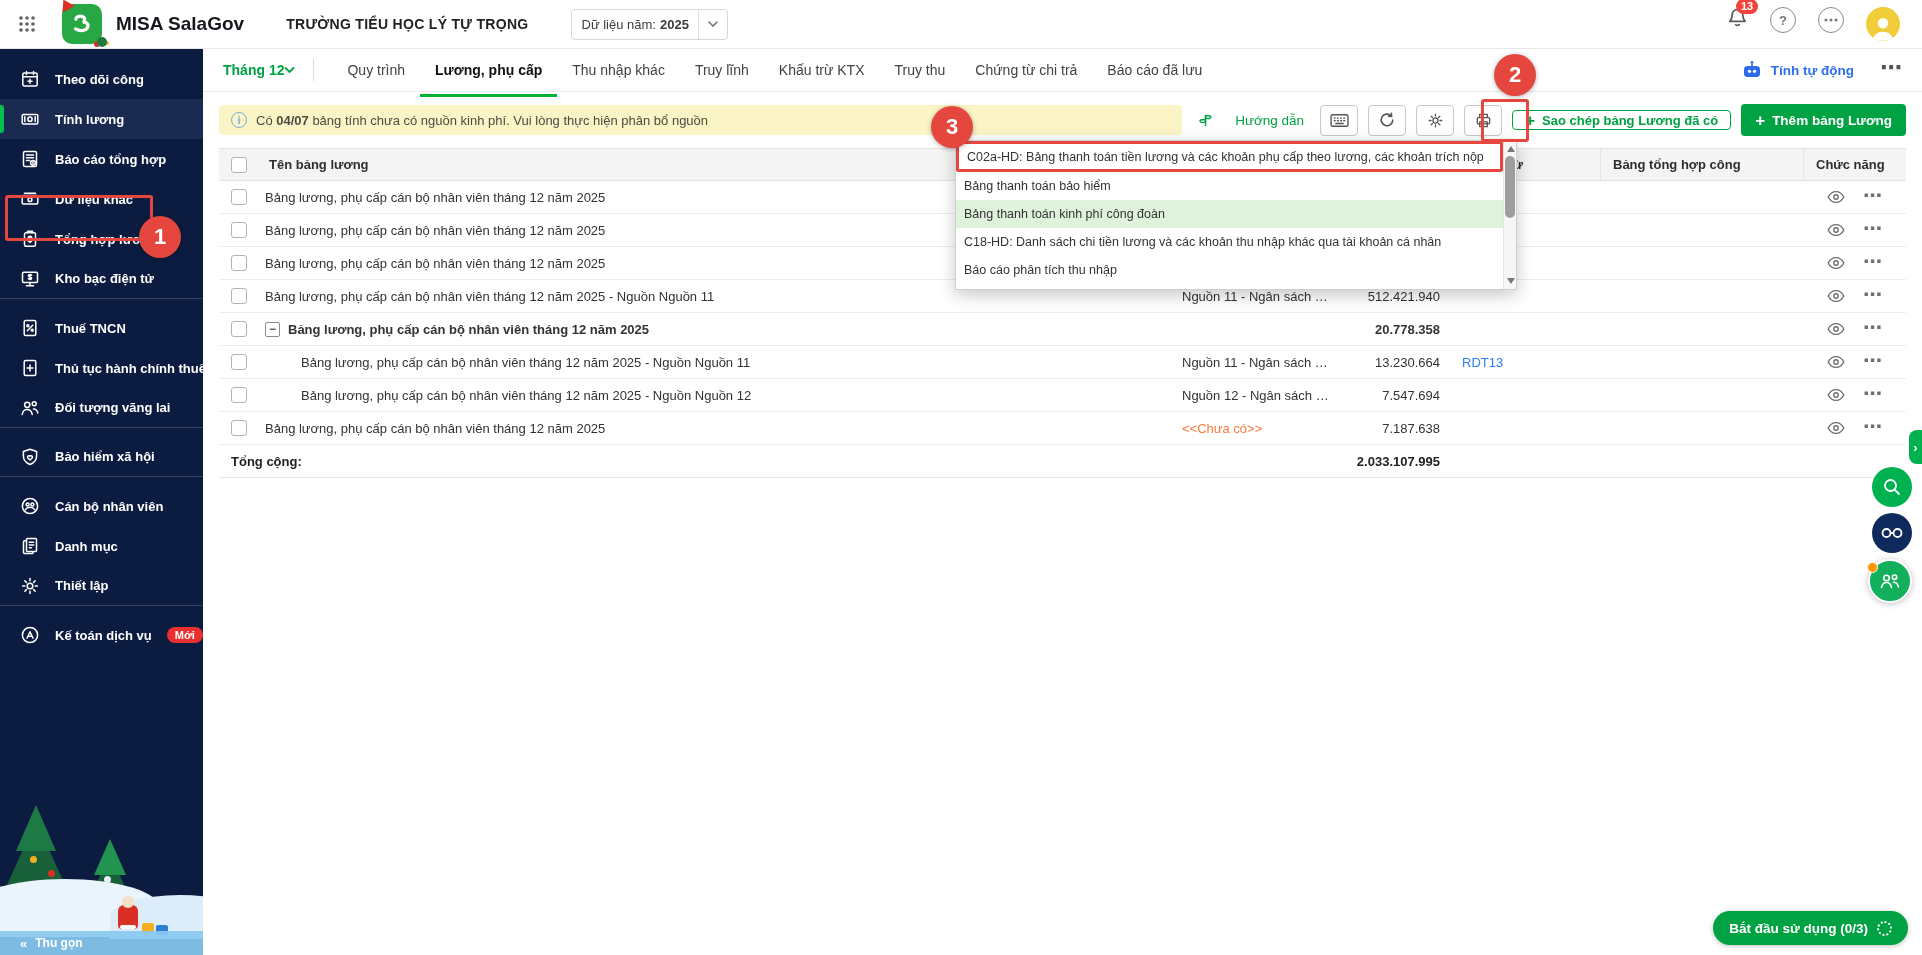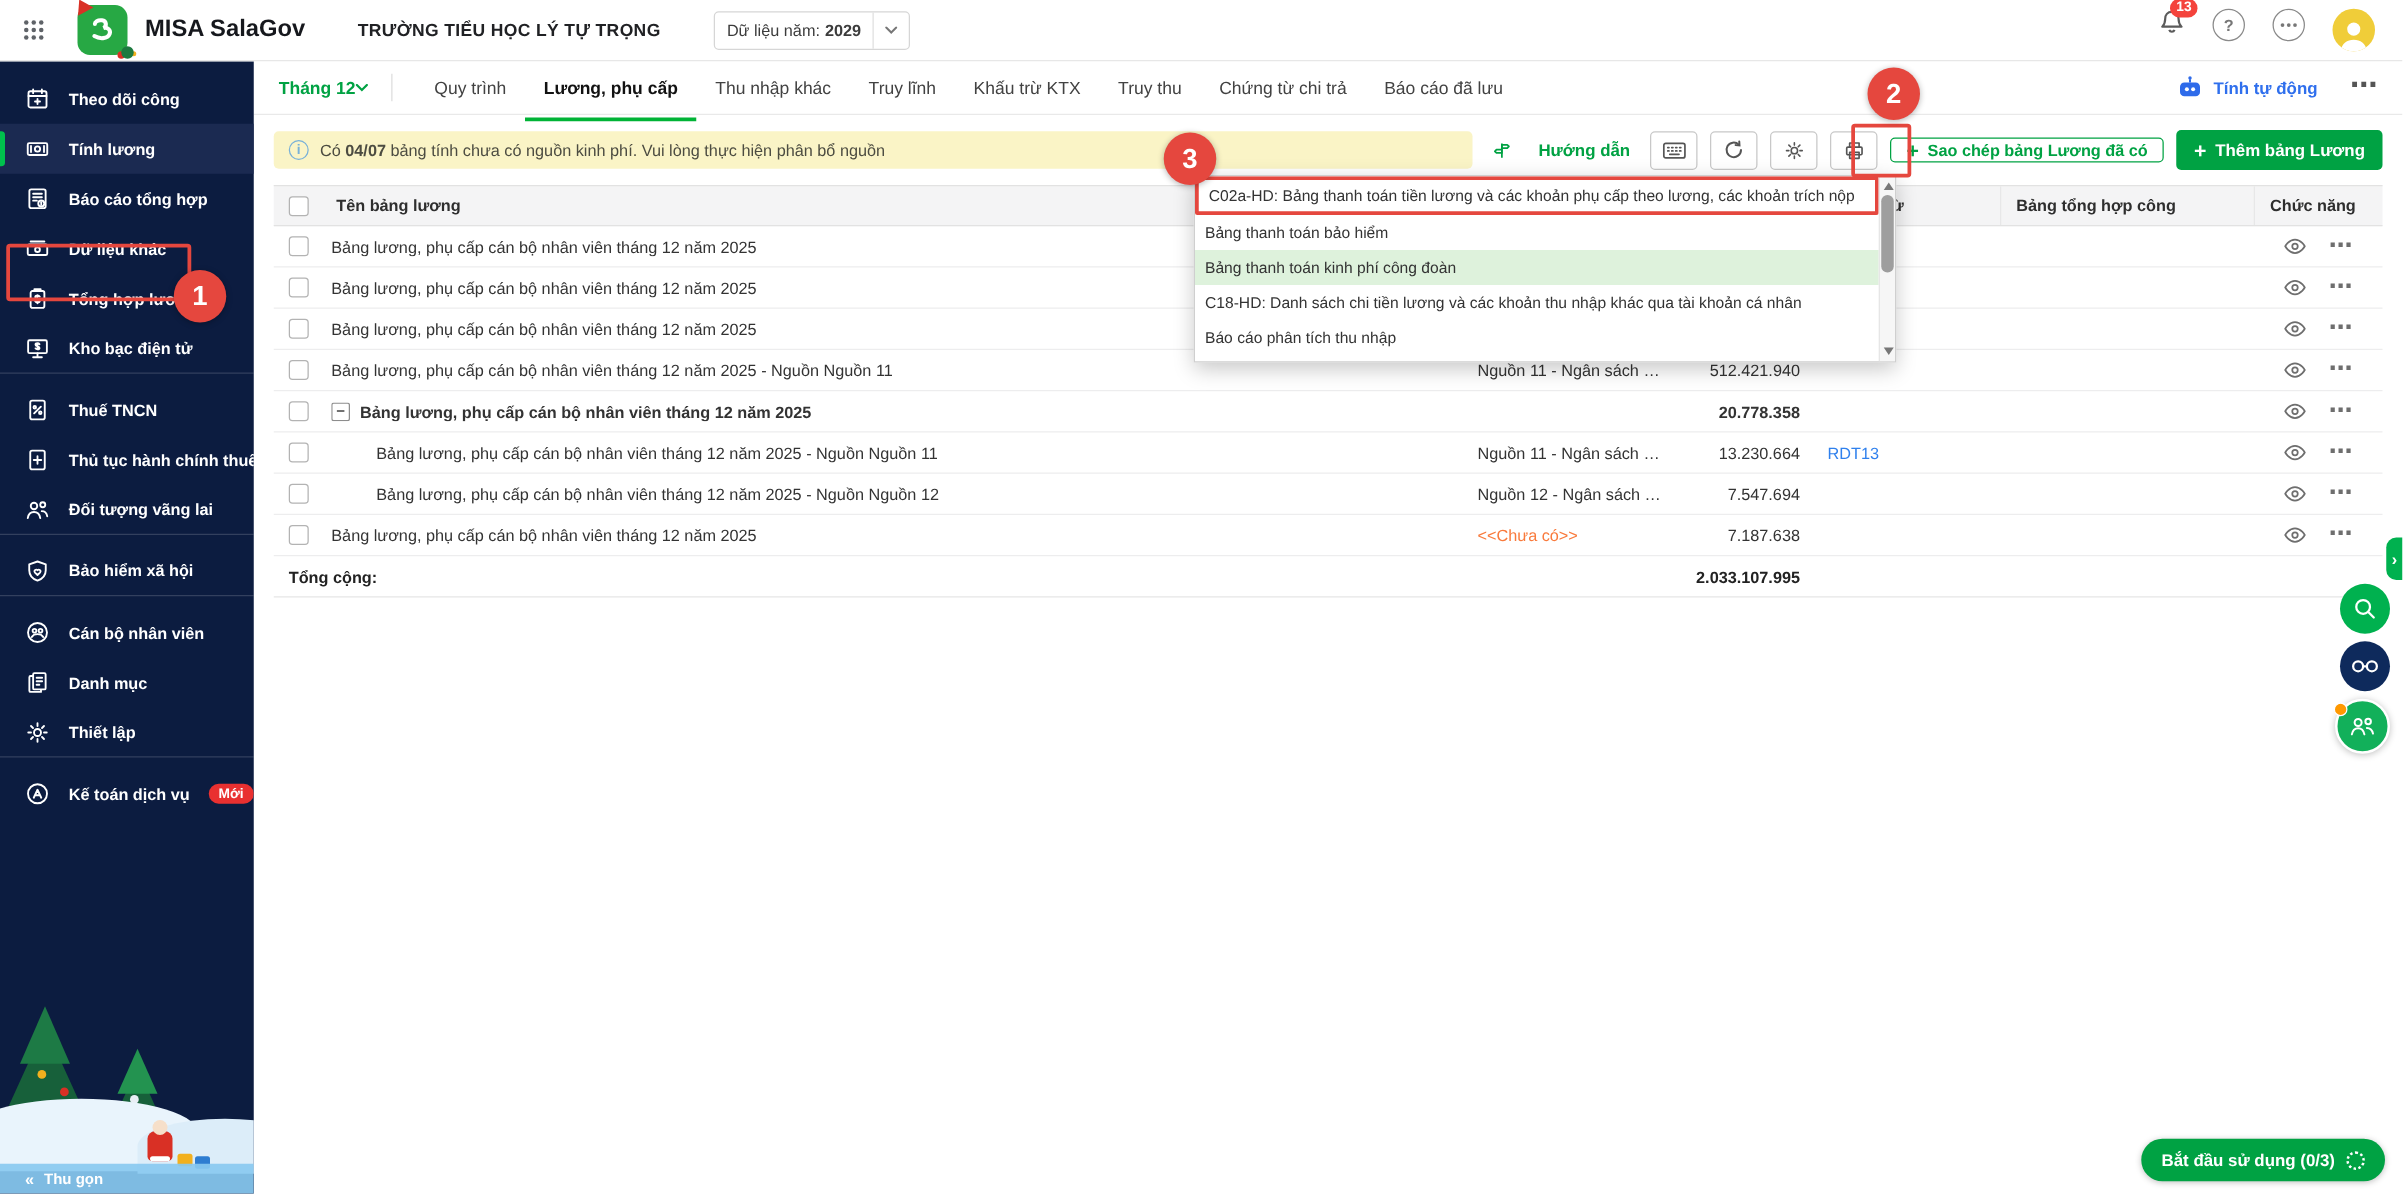--- a/index.html
+++ b/index.html
@@ -57,21 +57,21 @@
 .tab.active{color:#121212;font-weight:bold;border-bottom-color:#00b336}
 .tabbar-right{margin-left:auto;display:flex;align-items:center;gap:26px}
 .auto-calc{color:#2f6fed;font-weight:bold;font-size:13.5px;display:flex;align-items:center;gap:8px;cursor:pointer}
 .more-dots{color:#555;cursor:pointer}
 .more-dots::before{content:"⋯";font-size:22px;font-weight:bold;line-height:10px}
 
 .notice-row{display:flex;align-items:center;margin:12px 16px 0;gap:10px;height:32px}
 .notice{flex:1;background:#faf4c6;border-radius:4px;height:30px;display:flex;align-items:center;gap:9px;padding:0 12px;font-size:13px;color:#4c4c41;overflow:hidden}
 .notice-text{white-space:pre}
 .info-i{width:16px;height:16px;border:1.4px solid #79b1d8;color:#79b1d8;border-radius:50%;font-size:11px;font-weight:bold;display:flex;align-items:center;justify-content:center;flex:none}
-.guide{color:#00a243;font-weight:bold;font-size:13.5px;display:flex;gap:22px;align-items:flex-end;margin:0 6px;cursor:pointer;white-space:nowrap}
+.guide{color:#00a243;font-weight:normal;font-size:13.5px;display:flex;gap:22px;align-items:flex-end;margin:0 6px;cursor:pointer;white-space:nowrap}
 .icon-btn{width:38px;height:31px;border:1px solid #c8c8c8;border-radius:4px;background:#fff;display:flex;align-items:center;justify-content:center;color:#555;cursor:pointer;flex:none}
 .btn-outline{height:20px;border:1.5px solid #00a243;color:#00a243;font-weight:bold;font-size:13px;border-radius:4px;background:#fff;display:flex;align-items:center;gap:7px;padding:0 12px;cursor:pointer;white-space:nowrap}
 .btn-solid{height:32px;background:#00a243;color:#fff;font-weight:bold;font-size:13.5px;border-radius:4px;display:flex;align-items:center;gap:7px;padding:0 14px;border:none;cursor:pointer;white-space:nowrap}
 .plus::before{content:"+";font-size:17px;font-weight:bold;line-height:1}
 
 .table{margin:12px 16px 0;font-size:13px}
 .t-head,.t-row,.t-foot{display:grid;grid-template-columns:46px 1fr 170px 120px 150px 203px 103px;align-items:center}
 .t-head{background:#f4f4f5;border-top:1px solid #e2e2e2;border-bottom:1px solid #e2e2e2;height:33px;font-weight:bold;color:#2e2e2e}
 .t-head>div{border-left:1px solid #e7e7e8;height:100%;display:flex;align-items:center;padding-left:12px}
 .t-head>div:first-child,.t-head>div:nth-child(2){border-left:none}
@@ -143,21 +143,21 @@
     <span class="hat"></span>
     <span class="sprig"></span>
     <svg width="26" height="26" viewBox="0 0 32 32" fill="none" stroke="#fff" stroke-width="4" stroke-linecap="round">
         <path d="M8 22c5 3 13 3 15-2 1.5-4-2-7-6-6 3.5-2 3-7-1.5-7.5C11 6 8.5 8 8.5 10"></path>
       </svg>
   </span>
   <span class="app-name">MISA SalaGov</span>
   <span class="org-name">TRƯỜNG TIỂU HỌC LÝ TỰ TRỌNG</span>
   <span class="year-box">
     <span>Dữ liệu năm:</span>
-    <b>2029</b>
+    <b>2025</b>
     <span class="year-chevron">
       <svg width="10" height="7" viewBox="0 0 10 7" fill="none" stroke="currentColor" stroke-width="1.6" stroke-linecap="round">
           <path d="M1 1l4 4 4-4"></path>
         </svg>
     </span>
   </span>
   <span class="topbar-right">
     <span class="bell-wrap">
       <svg width="21" height="21" viewBox="0 0 18 18" fill="none" stroke="currentColor" stroke-width="1.5" stroke-linejoin="round">
           <path d="M9 2.2c-3 0-4.6 2.2-4.6 4.8 0 3.4-1.4 4.6-2 5.3h13.2c-.6-.7-2-1.9-2-5.3 0-2.6-1.6-4.8-4.6-4.8z"></path>

